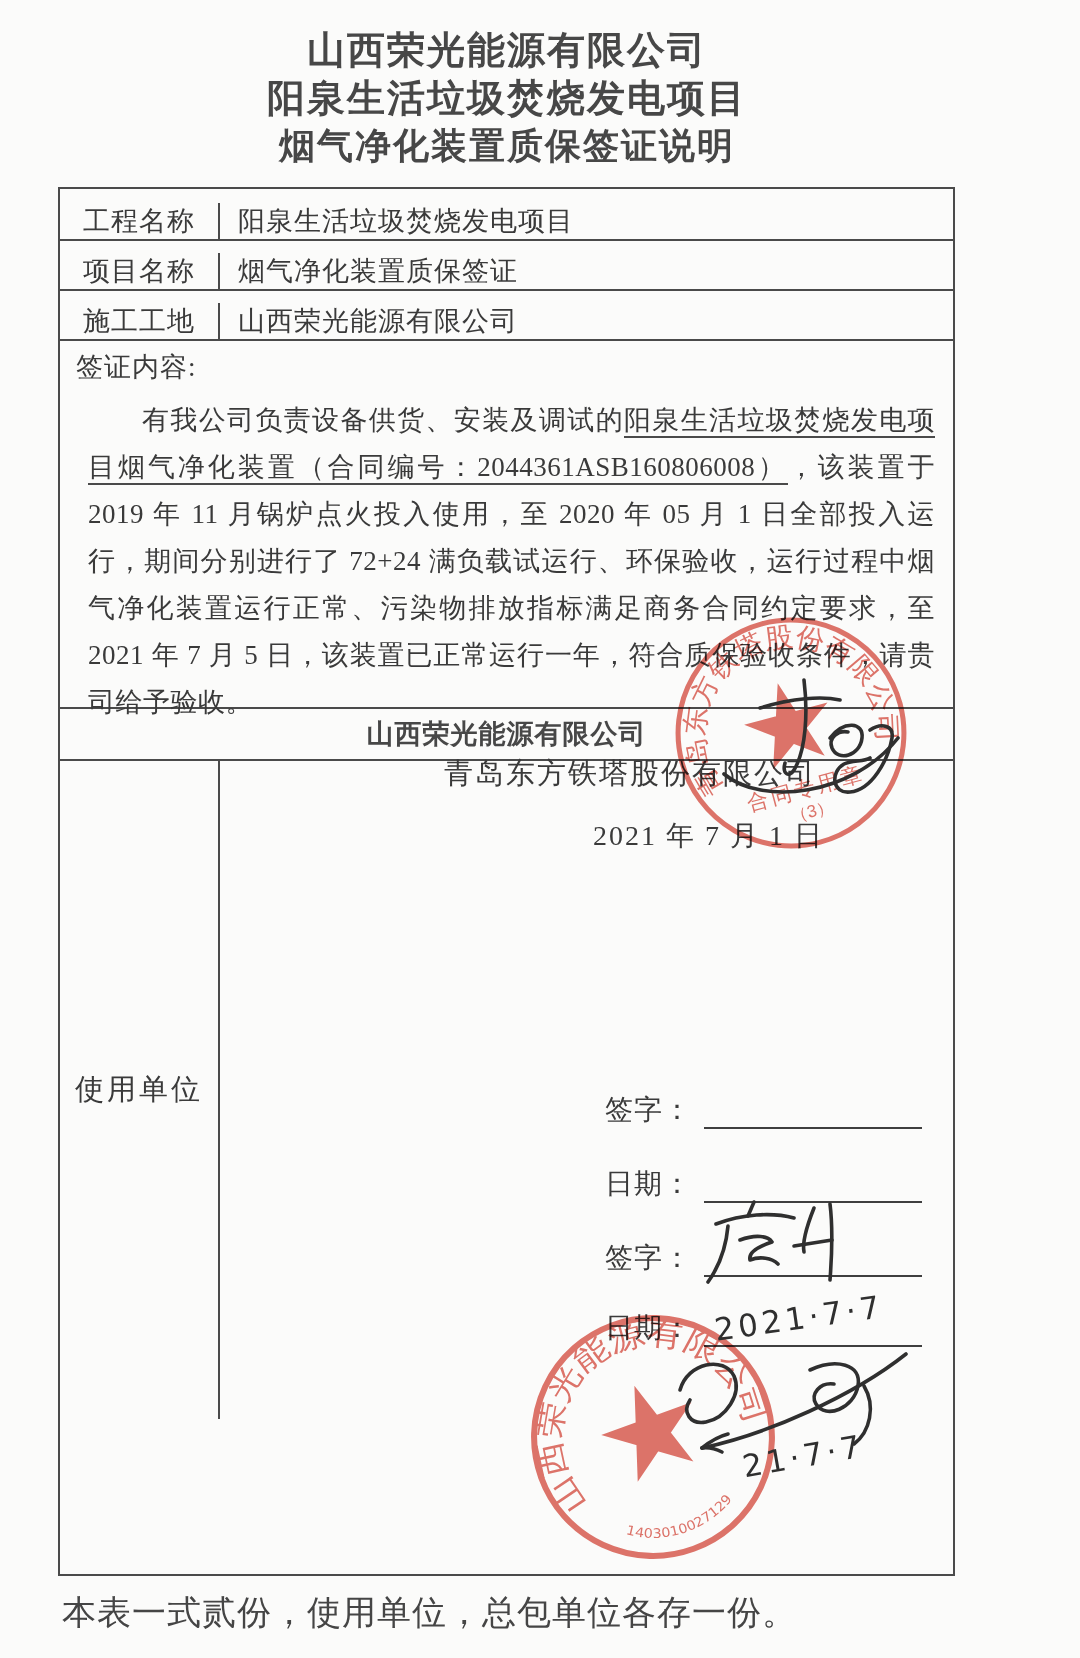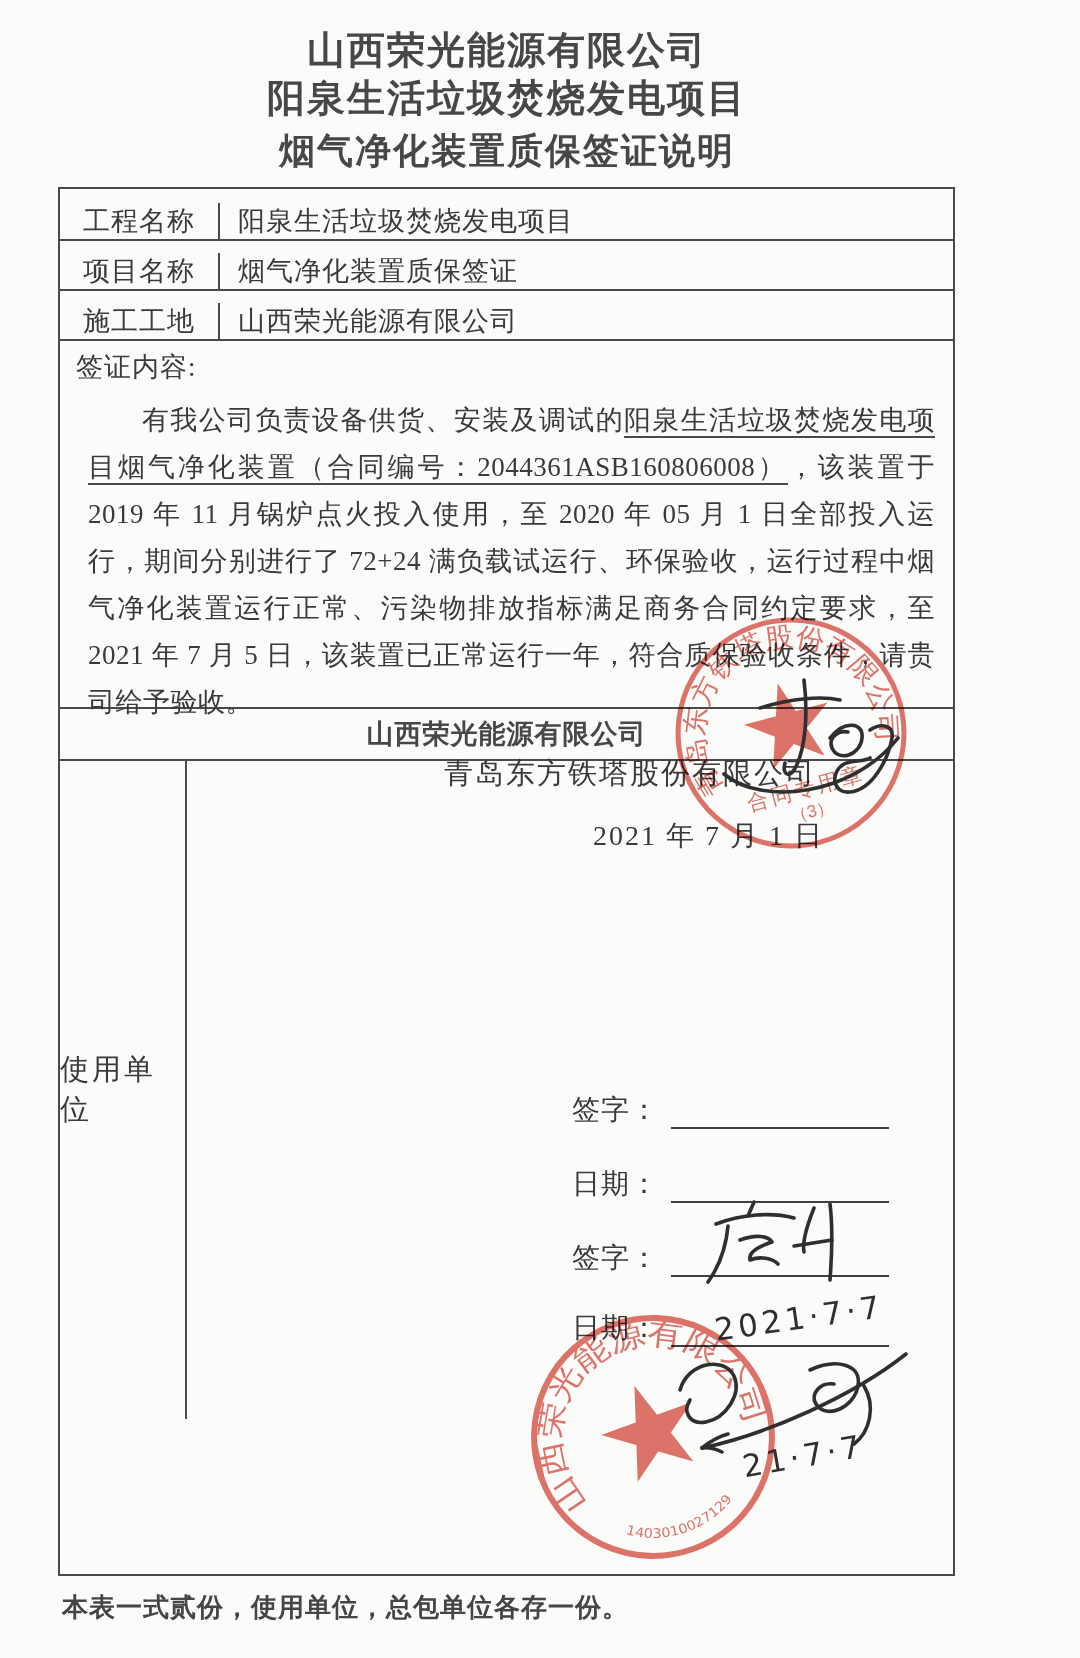--- a/index.html
+++ b/index.html
@@ -3,21 +3,21 @@
 <meta charset="utf-8">
 <style>
   html,body{margin:0;padding:0;width:1080px;height:1658px;background:#fbfbfa;}
   .page{position:relative;width:1080px;height:1658px;overflow:hidden;
         font-family:"Liberation Serif","DejaVu Serif",serif;color:#3a3a3a;}
   
   .titles{position:absolute;left:0;top:26px;width:1014px;text-align:center;
           font-family:"Liberation Sans","DejaVu Sans",sans-serif;font-weight:700;color:#474747;}
   .title-line{line-height:48px;letter-spacing:2px;}
   .t1,.t2{font-size:38px;}
-  .t3{font-size:36px;margin-top:5px;}
+  .t3{font-size:36px;}
   
   .doc-table{position:absolute;left:58px;top:187px;width:897px;height:1389px;
              border:2px solid #4a4a4a;box-sizing:border-box;}
   .info-row{display:flex;border-bottom:2px solid #4a4a4a;box-sizing:border-box;align-items:flex-end;}
   .info-row .lab{width:160px;border-right:2px solid #4a4a4a;box-sizing:border-box;
                  display:flex;align-items:center;justify-content:center;font-size:27px;letter-spacing:1px;}
   .info-row .val{flex:1;display:flex;align-items:center;padding-left:18px;font-size:27px;letter-spacing:1px;}
   .r1{height:52px;}.r2{height:50px;}.r3{height:50px;}
   .content-cell{height:368px;border-bottom:2px solid #4a4a4a;box-sizing:border-box;
                 padding:8px 18px 0 16px;position:relative;}
@@ -25,30 +25,30 @@
   .content-para{margin:12px 0 0 12px;font-size:27px;line-height:47px;text-align:justify;
                 text-indent:2em;letter-spacing:0.5px;}
   .uline{border-bottom:2px solid #4a4a4a;padding-bottom:1px;}
   .signer-company{margin-top:28px;margin-left:368px;font-size:29px;letter-spacing:2px;}
   .signer-date{margin-top:23px;margin-left:406px;font-size:28px;letter-spacing:2px;text-align:center;}
   .section-header{height:52px;border-bottom:2px solid #4a4a4a;box-sizing:border-box;
                   display:flex;align-items:center;justify-content:center;
                   font-family:"Liberation Sans","DejaVu Sans",sans-serif;
                   font-weight:700;font-size:27px;color:#474747;letter-spacing:1px;}
   .approval-row{display:flex;height:658px;box-sizing:border-box;}
-  .approval-row .lab{width:127px;border-right:2px solid #4a4a4a;box-sizing:border-box;
+  .approval-row .lab{width:160px;border-right:2px solid #4a4a4a;box-sizing:border-box;
                      display:flex;align-items:center;justify-content:center;
                      font-size:29px;letter-spacing:3px;}
   .approval-row .sign-area{flex:1;position:relative;}
   .sig-field{position:absolute;left:385px;display:flex;align-items:flex-end;}
   .sig-field .f-label{font-size:28px;letter-spacing:1px;}
   .sig-field .f-line{width:218px;border-bottom:2px solid #3f3f3f;height:30px;margin-left:12px;}
   .f1{top:330px;}.f2{top:404px;}.f3{top:478px;}.f4{top:548px;}
   
-  .footer-note{position:absolute;left:62px;top:1590px;font-size:26px;letter-spacing:1px;color:#454545;font-weight:bold;}
+  .footer-note{position:absolute;left:62px;top:1590px;font-size:34px;letter-spacing:1px;color:#454545;}
   
   .stamp{position:absolute;mix-blend-mode:multiply;opacity:0.82;}
   .stamp-top{left:668px;top:610px;width:246px;height:246px;}
   .stamp-bottom{left:524px;top:1308px;width:258px;height:258px;}
   .ink{position:absolute;}
   .ink svg path{fill:none;stroke:#2f2f2f;stroke-width:3.6;stroke-linecap:round;stroke-linejoin:round;}
   .sig-top{left:702px;top:668px;width:215px;height:150px;}
   .scribble-1{left:702px;top:1196px;width:160px;height:95px;}
   .scribble-2{left:668px;top:1348px;width:250px;height:108px;}
   .hand-date{position:absolute;font-family:"DejaVu Sans","Liberation Sans",sans-serif;

